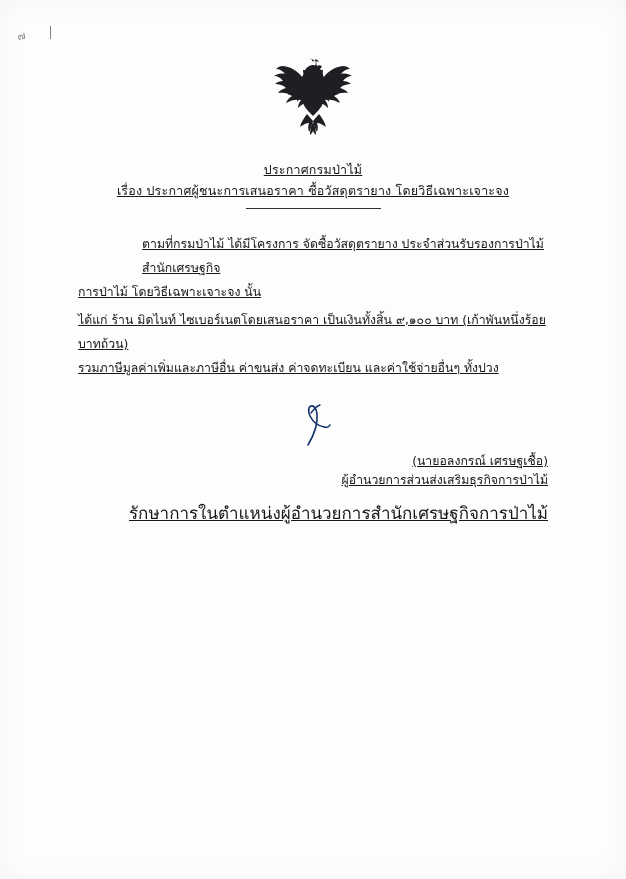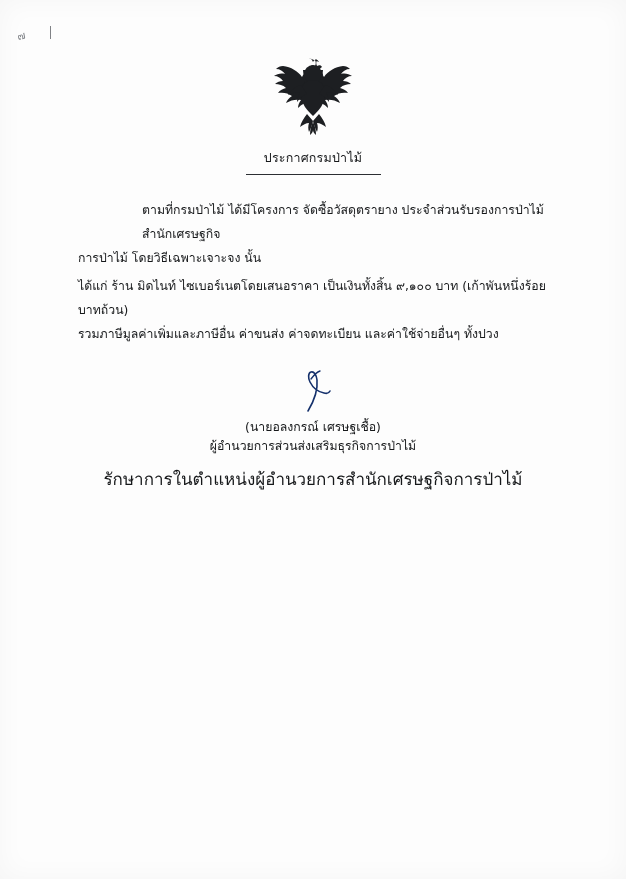--- a/index.html
+++ b/index.html
@@ -61,22 +61,23 @@
     display: flex;
     justify-content: center;
   }
   .emblem svg {
     display: block;
   }
 
   .doc-body {
     position: absolute;
     left: 78px;
-    top: 148px;
+    top: 160px;
     width: 470px;
+    text-decoration: underline;
   }
 
   .title-block {
     text-align: center;
     line-height: 1.55;
   }
   .title-line1 {
     font-size: 12.5px;
     letter-spacing: 0.2px;
   }
@@ -110,21 +111,21 @@
 
   .date-line {
     margin-top: 26px;
     font-size: 12.3px;
     text-align: center;
     padding-left: 40px;
   }
 
   .sign-area {
     margin-top: 22px;
-    text-align: center;
+    text-align: right;
     position: relative;
   }
   .signature {
     height: 44px;
     display: flex;
     justify-content: center;
     align-items: flex-end;
   }
   .signature svg { display: block; }
 
@@ -173,20 +174,21 @@
         <path d="M54 62c3 4 6 8 7 13-3-2-6-4-9-4 1 3 1 6 0 9-2-4-3-7-4-11l6-7z"></path>
         <path d="M48 70c-2 4-3 8-3 13 2-2 3-3 3-5 0 2 1 3 3 5 0-5-1-9-3-13z"></path>
       </g>
     </svg>
   </div>
 
   <div class="doc-body">
 
     <div class="title-block">
       <div class="title-line1">ประกาศกรมป่าไม้</div>
+      <div class="title-line2">เรื่อง  ประกาศผู้ชนะการเสนอราคา ซื้อวัสดุตรายาง โดยวิธีเฉพาะเจาะจง</div>
       <div class="title-rule"></div>
     </div>
 
     <div class="paras">
 
       <div class="para-block">
         <span class="line indent">ตามที่กรมป่าไม้ ได้มีโครงการ จัดซื้อวัสดุตรายาง ประจำส่วนรับรองการป่าไม้ สำนักเศรษฐกิจ</span>
         <span class="line">การป่าไม้ โดยวิธีเฉพาะเจาะจง นั้น</span>
       </div>
 

